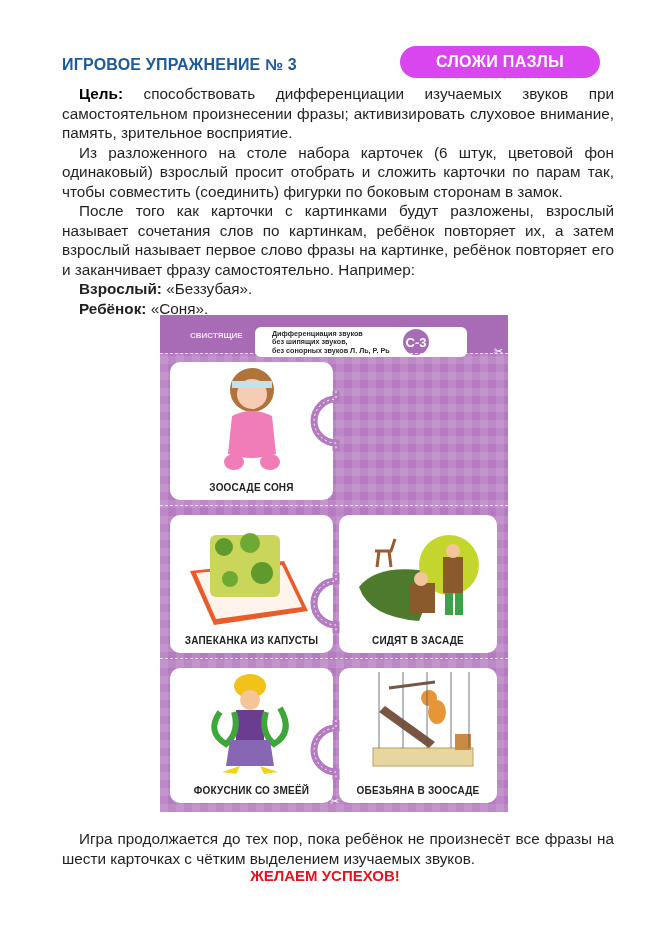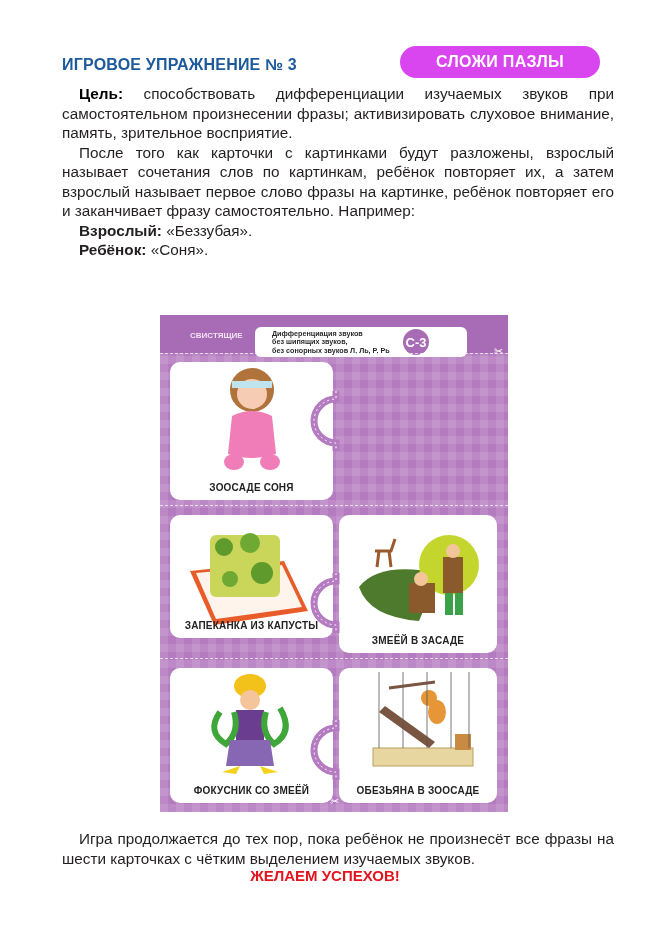--- a/index.html
+++ b/index.html
@@ -74,20 +74,21 @@
 </head>
 <body>
 
 <div class="title">ИГРОВОЕ УПРАЖНЕНИЕ № 3</div>
 <div class="pill">
     <span>СЛОЖИ ПАЗЛЫ</span>
   </div>
 
 <div class="text" style="top:84px;">
   <p class="p"><span class="goal">Цель:</span><span> способствовать дифференциации изучаемых звуков при самостоятельном произнесении фразы; активизировать слуховое внимание, память, зрительное восприятие.</span></p>
+  <p class="p">Из разложенного на столе набора карточек (6 штук, цветовой фон одинаковый) взрослый просит отобрать и сложить карточки по парам так, чтобы совместить (соединить) фигурки по боковым сторонам в замок.</p>
   <p class="p">После того как карточки с картинками будут разложены, взрослый называет сочетания слов по картинкам, ребёнок повторяет их, а затем взрослый называет первое слово фразы на картинке, ребёнок повторяет его и заканчивает фразу самостоятельно. Например:</p>
   <p class="dialog"><b>Взрослый:</b><span> «Беззубая».</span></p>
   <p class="dialog"><b>Ребёнок:</b><span> «Соня».</span></p>
 </div>
 
 <div class="board">
   <div class="board-head">
     <div class="cat">СВИСТЯЩИЕ</div>
     <div class="head-box">
       <div class="head-desc">
@@ -111,21 +112,21 @@
       <ellipse cx="58" cy="96" rx="10" ry="8" fill="#f07cb8"></ellipse>
     </svg>
     <div class="card-label">ЗООСАДЕ СОНЯ</div>
   </div>
   <svg class="knob" style="left:148px;top:76px;" viewBox="0 0 48 60">
     <path d="M28 0 L28 8 A22 22 0 0 0 28 52 L28 60" fill="none" stroke="#b57bc0" stroke-width="7"></path>
     <path d="M28 0 L28 8 A22 22 0 0 0 28 52 L28 60" fill="none" stroke="#fff" stroke-width="1" stroke-dasharray="2 3"></path>
   </svg>
   <div class="dash-h" style="top:190px;"></div>
 
-  <div class="card" style="left:10px;top:200px;width:163px;height:123px;">
+  <div class="card" style="left:10px;top:200px;width:163px;height:138px;">
     <svg class="pic" style="left:14px;top:6px;" width="130" height="104" viewBox="0 0 130 104">
       <path d="M6 50 L100 40 L124 90 L30 104 Z" fill="#e85c2a"></path>
       <path d="M12 52 L98 44 L118 86 L32 98 Z" fill="#fff4ec"></path>
       <rect x="26" y="14" width="70" height="62" rx="6" fill="#c9d65a"></rect>
       <circle cx="40" cy="26" r="9" fill="#5f9a2c"></circle>
       <circle cx="66" cy="22" r="10" fill="#6eaa33"></circle>
       <circle cx="78" cy="52" r="11" fill="#5f9a2c"></circle>
       <circle cx="46" cy="58" r="8" fill="#6eaa33"></circle>
     </svg>
     <div class="card-label">ЗАПЕКАНКА ИЗ КАПУСТЫ</div>
@@ -135,21 +136,21 @@
       <path d="M10 66 Q30 40 90 52 L70 100 Q20 96 10 66 Z" fill="#4e7a2e"></path>
       <circle cx="100" cy="44" r="30" fill="#c4d62e"></circle>
       <path d="M26 30 l16 0 l4 -12 M30 30 l-2 16 M40 30 l2 16" stroke="#9a5a2e" stroke-width="3" fill="none"></path>
       <rect x="60" y="62" width="26" height="30" fill="#8a5a2c"></rect>
       <circle cx="72" cy="58" r="7" fill="#f4c59a"></circle>
       <rect x="94" y="36" width="20" height="36" fill="#8a5a2c"></rect>
       <rect x="96" y="72" width="8" height="22" fill="#3ca24a"></rect>
       <rect x="106" y="72" width="8" height="22" fill="#3ca24a"></rect>
       <circle cx="104" cy="30" r="7" fill="#f4c59a"></circle>
     </svg>
-    <div class="card-label">ЗМЕЁЙ В ЗАСАДЕ</div>
+    <div class="card-label">СИДЯТ В ЗАСАДЕ</div>
   </div>
   <svg class="knob" style="left:148px;top:258px;" viewBox="0 0 48 60">
     <path d="M28 0 L28 8 A22 22 0 0 0 28 52 L28 60" fill="none" stroke="#b57bc0" stroke-width="7"></path>
     <path d="M28 0 L28 8 A22 22 0 0 0 28 52 L28 60" fill="none" stroke="#fff" stroke-width="1" stroke-dasharray="2 3"></path>
   </svg>
   <div class="dash-h" style="top:343px;"></div>
 
   <div class="card" style="left:10px;top:353px;width:163px;height:135px;">
     <svg class="pic" style="left:30px;top:4px;" width="100" height="104" viewBox="0 0 100 104">
       <ellipse cx="50" cy="14" rx="16" ry="12" fill="#f2c21a"></ellipse>

